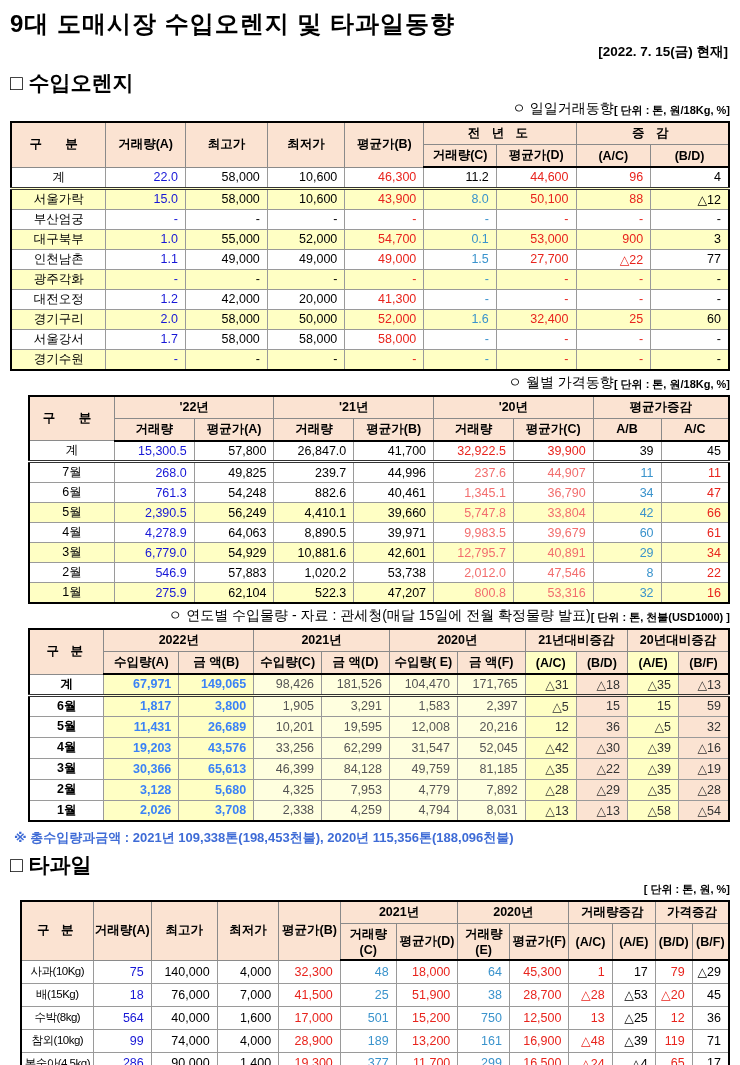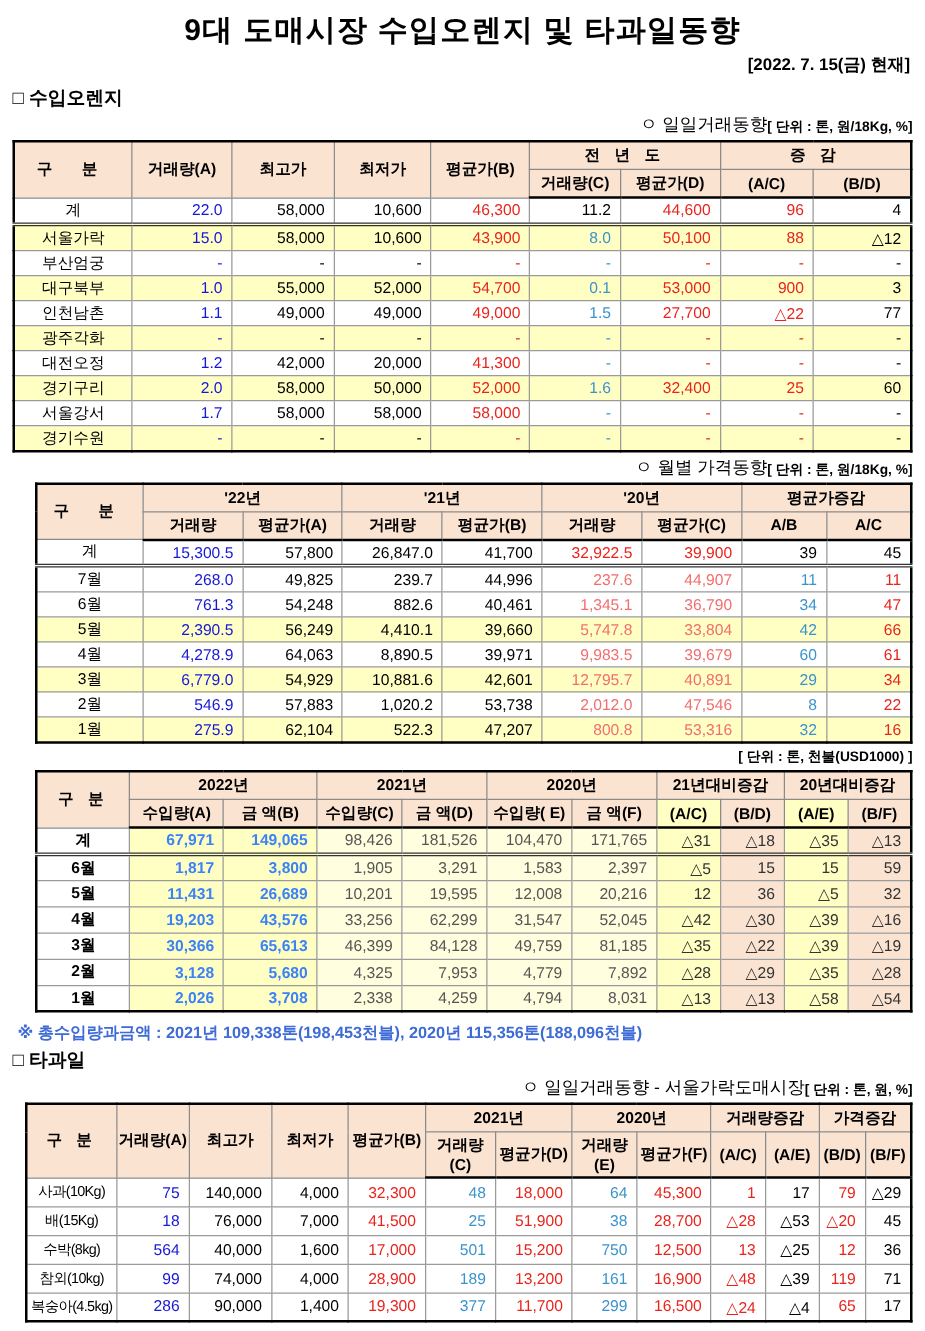--- a/index.html
+++ b/index.html
@@ -6,23 +6,23 @@
     --peach:#fbe3d2; --yellow:#ffffc4; --paleyellow:#ffffdf;
     --blue:#1717d6; --lblue:#3a93cc; --red:#e8241d; --lred:#f26e6e; --noteblue:#3e6bd6;
   }
   *{box-sizing:border-box;}
   html,body{margin:0;padding:0;}
   body{
     width:740px;height:1065px;background:#fff;color:#000;
     font-family:"Liberation Sans","DejaVu Sans",sans-serif;
     padding:6px 10px 0 10px;overflow:hidden;
   }
-  h1{font-size:24px;font-weight:800;text-align:center;margin:2px 0 3px 0;letter-spacing:1px;}
+  h1{font-size:24px;font-weight:800;margin:2px 0 3px 0;letter-spacing:1px;}
   .date{text-align:right;font-size:13.5px;font-weight:bold;margin:0 2px 8px 0;}
-  .sec{font-size:15px;font-weight:800;margin:2px 0 2px 0;}
+  .sec{font-size:21px;font-weight:800;margin:2px 0 2px 0;}
   .subrow{display:flex;justify-content:flex-end;align-items:flex-end;margin:3px 0 3px 0;padding-left:10px;}
   .sub{font-size:14px;}
   .unit{font-size:11px;font-weight:bold;}
   table{border-collapse:collapse;border:2px solid #000;table-layout:fixed;font-size:12.5px;}
   .t1{width:720px;}
   .t2,.t3{width:702px;margin-left:18px;}
   .t4{width:710px;margin-left:10px;}
   th{background:var(--peach);font-weight:bold;border:1px solid #8a8a8a;padding:2px 1px;height:21px;font-size:12.5px;}
   td{border:1px solid #9a9a9a;padding:1px 7px 1px 2px;height:20px;}
   .t3 td{height:21px;}
@@ -329,20 +329,21 @@
         <td class="num dot">47,207</td>
         <td class="num c-lred grp">800.8</td>
         <td class="num c-lred dot">53,316</td>
         <td class="num c-lblue grp">32</td>
         <td class="num c-red dot">16</td>
       </tr>
     </tbody>
 </table>
 
 <div class="subrow">
+  <span class="sub">ㅇ 연도별 수입물량 - 자료 : 관세청(매달 15일에 전월 확정물량 발표)</span>
   <span class="unit">[ 단위 : 톤, 천불(USD1000) ]</span>
 </div>
 
 <table class="t3">
   <colgroup>
     <col style="width:10.7%">
       <col style="width:10.7%">
       <col style="width:10.7%">
       <col style="width:9.7%">
       <col style="width:9.7%">
@@ -468,21 +469,20 @@
         <td class="num c-dk bg-p dot">△54</td>
       </tr>
     </tbody>
 </table>
 
 <div class="note">※ 총수입량과금액 : 2021년 109,338톤(198,453천불), 2020년 115,356톤(188,096천불)</div>
 
 <div class="sec">□ 타과일</div>
 
 <div class="subrow">
-  <span class="sub">ㅇ 일일거래동향 - 서울가락도매시장</span>
   <span class="unit">[ 단위 : 톤, 원, %]</span>
 </div>
 
 <table class="t4">
   <colgroup>
     <col style="width:10.2%">
       <col style="width:8.2%">
       <col style="width:9.3%">
       <col style="width:8.7%">
       <col style="width:8.7%">

